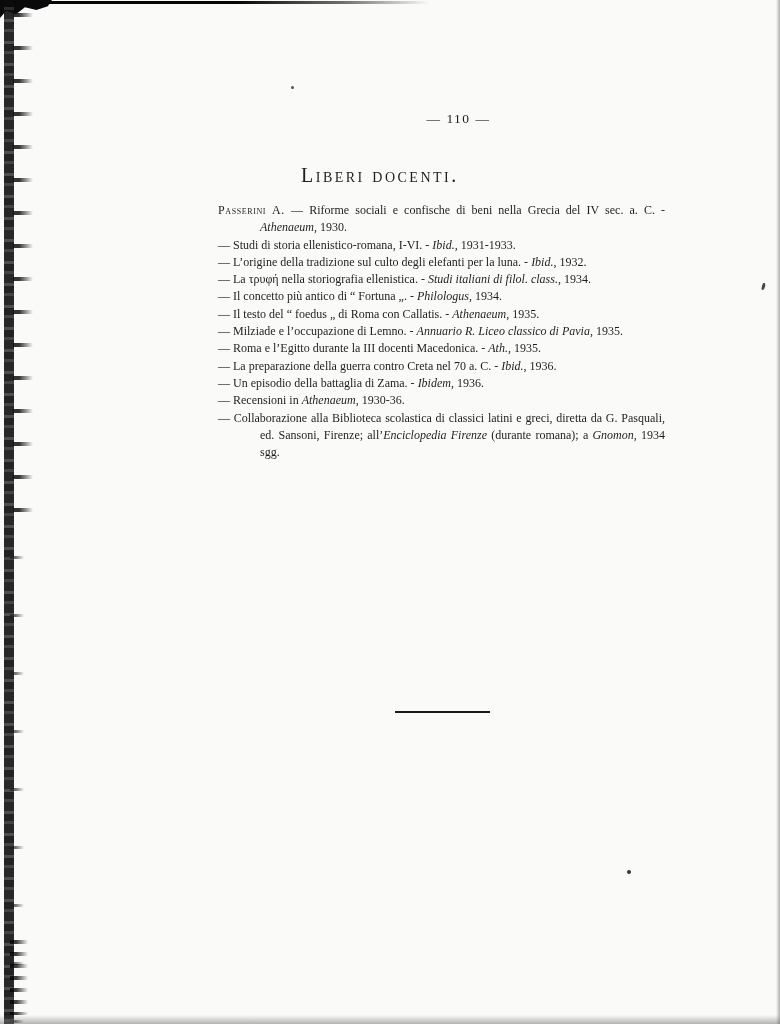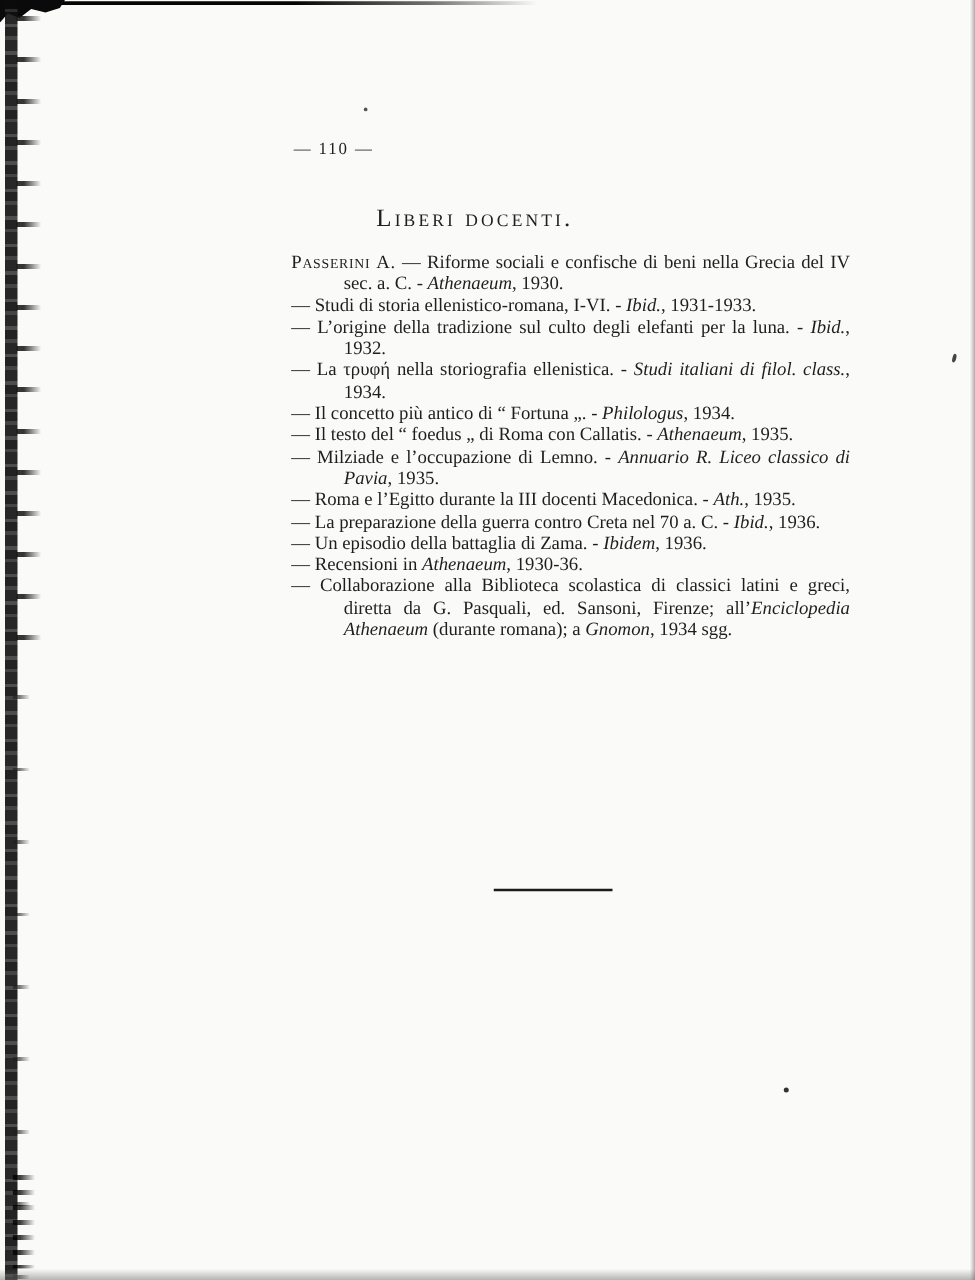--- a/index.html
+++ b/index.html
@@ -17,37 +17,38 @@
     width: 780px;
     height: 1024px;
   }
 
   
   .page-number {
     position: absolute;
     top: 111px;
     left: 235px;
     width: 447px;
+    text-align: center;
     font-size: 13.5px;
     letter-spacing: 1.5px;
   }
   .section-heading {
     position: absolute;
     top: 164px;
     left: 301px;
     font-size: 20px;
     font-variant: small-caps;
     letter-spacing: 2.5px;
   }
   .entries {
     position: absolute;
     top: 202px;
-    left: 233px;
+    left: 218px;
     width: 447px;
-    font-size: 15px;
+    font-size: 12px;
     line-height: 17.3px;
     text-align: justify;
   }
   .entry {
     padding-left: 42px;
     text-indent: -42px;
     margin: 0;
   }
   .seg-n { font-style: normal; }
   .seg-i { font-style: italic; }
@@ -140,18 +141,18 @@
       <div class="entry"><span class="seg-n">— Studi di storia ellenistico-romana, I-VI. - </span><span class="seg-i">Ibid.</span><span class="seg-n">, 1931-1933.</span></div>
       <div class="entry"><span class="seg-n">— L’origine della tradizione sul culto degli elefanti per la luna. - </span><span class="seg-i">Ibid.</span><span class="seg-n">, 1932.</span></div>
       <div class="entry"><span class="seg-n">— La τρυφή nella storiografia ellenistica. - </span><span class="seg-i">Studi italiani di filol. class.</span><span class="seg-n">, 1934.</span></div>
       <div class="entry"><span class="seg-n">— Il concetto più antico di “ Fortuna „. - </span><span class="seg-i">Philologus</span><span class="seg-n">, 1934.</span></div>
       <div class="entry"><span class="seg-n">— Il testo del “ foedus „ di Roma con Callatis. - </span><span class="seg-i">Athenaeum</span><span class="seg-n">, 1935.</span></div>
       <div class="entry"><span class="seg-n">— Milziade e l’occupazione di Lemno. - </span><span class="seg-i">Annuario R. Liceo classico di Pavia</span><span class="seg-n">, 1935.</span></div>
       <div class="entry"><span class="seg-n">— Roma e l’Egitto durante la III docenti Macedonica. - </span><span class="seg-i">Ath.</span><span class="seg-n">, 1935.</span></div>
       <div class="entry"><span class="seg-n">— La preparazione della guerra contro Creta nel 70 a. C. - </span><span class="seg-i">Ibid.</span><span class="seg-n">, 1936.</span></div>
       <div class="entry"><span class="seg-n">— Un episodio della battaglia di Zama. - </span><span class="seg-i">Ibidem</span><span class="seg-n">, 1936.</span></div>
       <div class="entry"><span class="seg-n">— Recensioni in </span><span class="seg-i">Athenaeum</span><span class="seg-n">, 1930-36.</span></div>
-      <div class="entry"><span class="seg-n">— Collaborazione alla Biblioteca scolastica di classici latini e greci, diretta da G. Pasquali, ed. Sansoni, Firenze; all’</span><span class="seg-i">Enciclopedia Athenaeum</span><span class="seg-n"> (durante romana); a </span><span class="seg-i">Gnomon</span><span class="seg-n">, 1934 sgg.</span></div>
+      <div class="entry"><span class="seg-n">— Collaborazione alla Biblioteca scolastica di classici latini e greci, diretta da G. Pasquali, ed. Sansoni, Firenze; all’</span><span class="seg-i">Enciclopedia Firenze</span><span class="seg-n"> (durante romana); a </span><span class="seg-i">Gnomon</span><span class="seg-n">, 1934 sgg.</span></div>
     </div>
 
   <div class="end-rule"></div>
 
 </div>
 
 </body></html>

